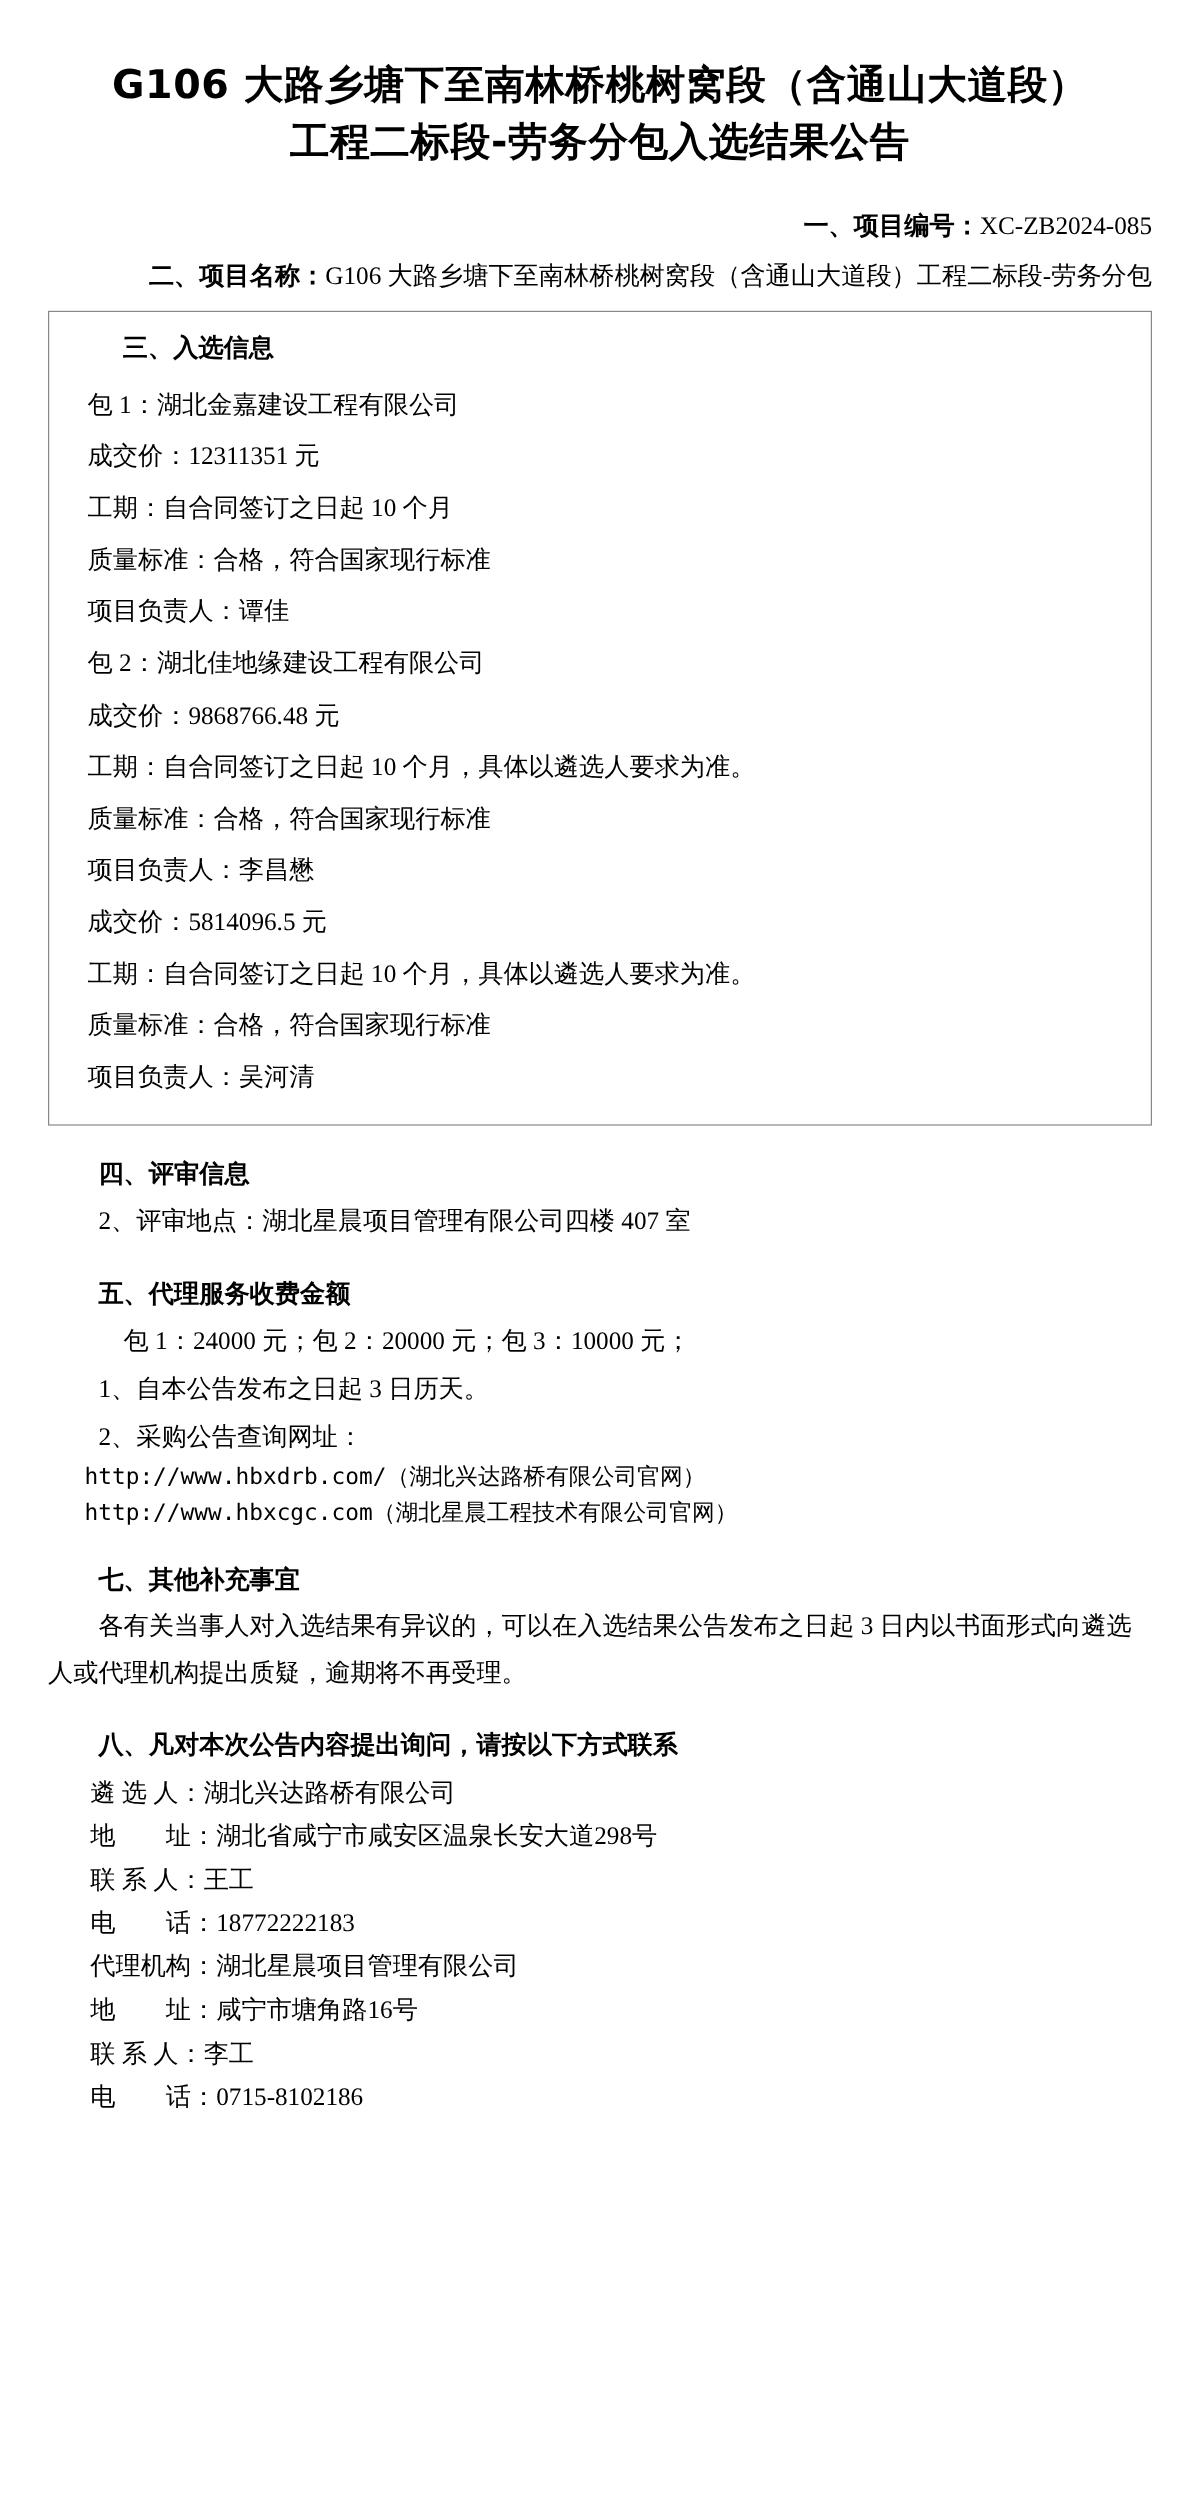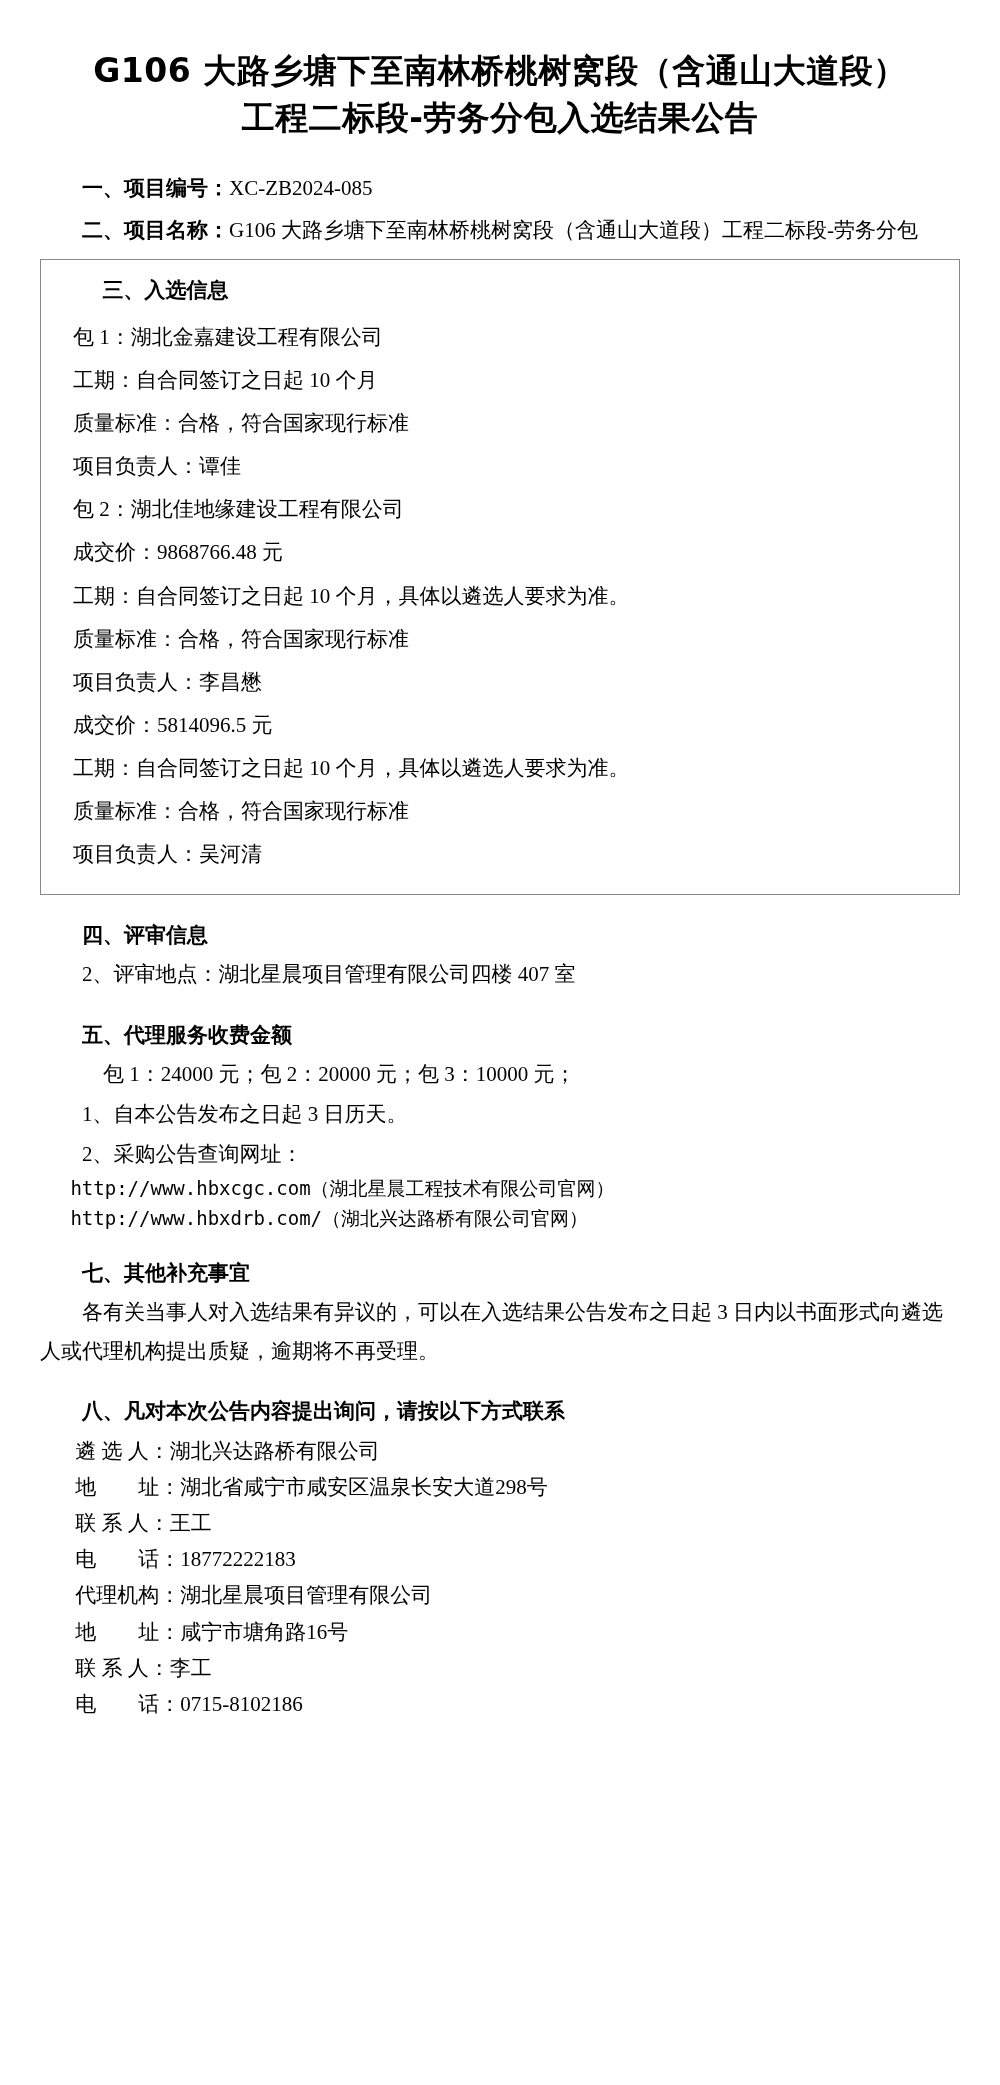--- a/index.html
+++ b/index.html
@@ -28,20 +28,21 @@
     line-height: 1.42;
     letter-spacing: 0.5px;
     margin: 12px 20px 28px 20px;
   }
   .doc-title .line { display: block; }
 
   .para {
     font-size: 21px;
     line-height: 1.75;
     margin: 0 0 6px 0;
+    text-align: right;
   }
   .indent-2 { text-indent: 2em; }
   .label-bold { font-weight: bold; }
 
   .section-head {
     font-size: 21px;
     font-weight: bold;
     margin: 26px 0 6px 0;
     text-indent: 2em;
   }
@@ -116,20 +117,21 @@
     <span class="label-bold">一、项目编号：</span><span>XC-ZB2024-085</span>
   </p>
 
   <p class="para indent-2">
     <span class="label-bold">二、项目名称：</span><span>G106 大路乡塘下至南林桥桃树窝段（含通山大道段）工程二标段-劳务分包</span>
   </p>
 
   <div class="box">
     <div class="box-head">三、入选信息</div>
     <p class="box-line">包 1：湖北金嘉建设工程有限公司</p>
+    <p class="box-line">成交价：12311351 元</p>
     <p class="box-line">工期：自合同签订之日起 10 个月</p>
     <p class="box-line">质量标准：合格，符合国家现行标准</p>
     <p class="box-line">项目负责人：谭佳</p>
     <p class="box-line">包 2：湖北佳地缘建设工程有限公司</p>
     <p class="box-line">成交价：9868766.48 元</p>
     <p class="box-line">工期：自合同签订之日起 10 个月，具体以遴选人要求为准。</p>
     <p class="box-line">质量标准：合格，符合国家现行标准</p>
     <p class="box-line">项目负责人：李昌懋</p>
     <p class="box-line">成交价：5814096.5 元</p>
     <p class="box-line">工期：自合同签订之日起 10 个月，具体以遴选人要求为准。</p>
@@ -138,22 +140,22 @@
   </div>
 
   <div class="section-head">四、评审信息</div>
   <p class="sub-line">2、评审地点：湖北星晨项目管理有限公司四楼 407 室</p>
 
   <div class="section-head">五、代理服务收费金额</div>
   <p class="sub-line sub-line-indent3">包 1：24000 元；包 2：20000 元；包 3：10000 元；</p>
 
   <p class="sub-line">1、自本公告发布之日起 3 日历天。</p>
   <p class="sub-line">2、采购公告查询网址：</p>
+  <p class="url-line">http://www.hbxdrb.com/（湖北兴达路桥有限公司官网）</p>
   <p class="url-line">http://www.hbxcgc.com（湖北星晨工程技术有限公司官网）</p>
-  <p class="url-line">http://www.hbxdrb.com/（湖北兴达路桥有限公司官网）</p>
 
   <div class="section-head">七、其他补充事宜</div>
   <p class="body-para">各有关当事人对入选结果有异议的，可以在入选结果公告发布之日起 3 日内以书面形式向遴选人或代理机构提出质疑，逾期将不再受理。</p>
 
   <div class="section-head">八、凡对本次公告内容提出询问，请按以下方式联系</div>
   <div class="contact-block">
     <div class="contact-row"><span class="contact-key">遴 选 人：</span><span>湖北兴达路桥有限公司</span></div>
     <div class="contact-row"><span class="contact-key">地　　址：</span><span>湖北省咸宁市咸安区温泉长安大道298号</span></div>
     <div class="contact-row"><span class="contact-key">联 系 人：</span><span>王工</span></div>
     <div class="contact-row"><span class="contact-key">电　　话：</span><span>18772222183</span></div>

